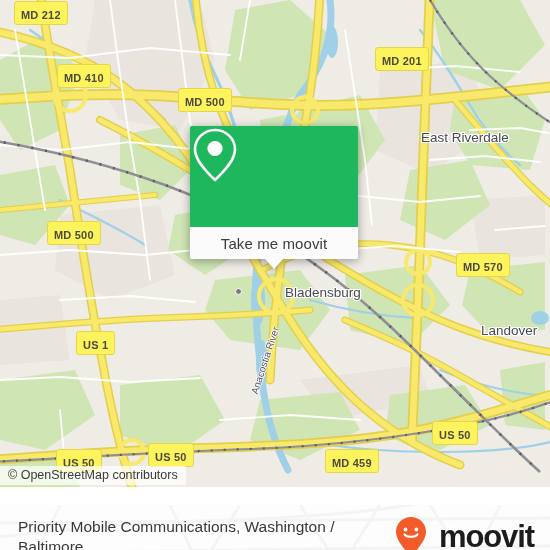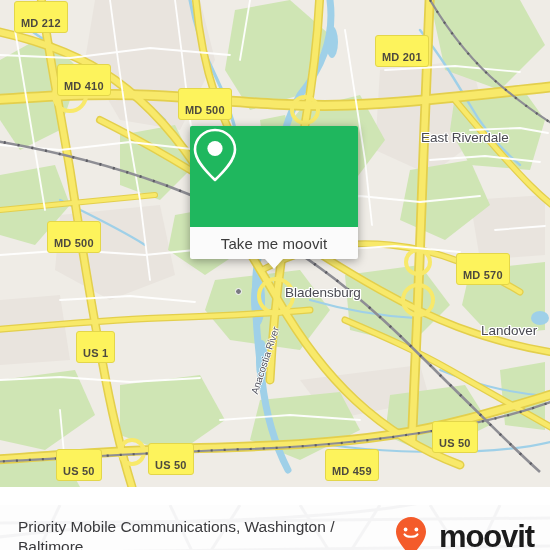--- a/index.html
+++ b/index.html
@@ -21,21 +21,21 @@
   
   .shield{
     position:absolute;
     background:#fdf35c;
     border:1.4px solid #e3d64a;
     border-radius:3px;
     color:#4d4a3f;
     font-size:11px;
     font-weight:bold;
     letter-spacing:.2px;
-    padding:16px 6px 3px 6px;
+    padding:8px 6px 3px 6px;
     line-height:11px;
     white-space:nowrap;
     box-sizing:border-box;
   }
 
   
   .place{
     position:absolute;
     color:#4a4a52;
     font-size:13.5px;
@@ -254,21 +254,21 @@
           <path d="M430 0 C448 30 470 60 500 85 C520 102 538 115 556 126" stroke-width="2.2"></path>
           <path d="M430 0 C448 30 470 60 500 85 C520 102 538 115 556 126" stroke="#5d5d64" stroke-width="2.2" stroke-dasharray="2 11"></path>
         </g>
       </g>
     </svg>
 
     <div id="shield-layer">
         <div class="shield" style="left: 14px; top: 1px;">MD 212</div>
         <div class="shield" style="left: 57px; top: 64px;">MD 410</div>
         <div class="shield" style="left: 178px; top: 88px;">MD 500</div>
-        <div class="shield" style="left: 375px; top: 35px;">MD 201</div>
+        <div class="shield" style="left: 375px; top: 47px;">MD 201</div>
         <div class="shield" style="left: 47px; top: 221px;">MD 500</div>
         <div class="shield" style="left: 456px; top: 253px;">MD 570</div>
         <div class="shield" style="left: 76px; top: 331px;">US 1</div>
         <div class="shield" style="left: 56px; top: 449px;">US 50</div>
         <div class="shield" style="left: 148px; top: 443px;">US 50</div>
         <div class="shield" style="left: 325px; top: 449px;">MD 459</div>
         <div class="shield" style="left: 432px; top: 421px;">US 50</div>
       </div>
 
     <div id="place-layer">
@@ -289,20 +289,21 @@
           <path d="M25 4 C14 4 5 12.6 5 23.4 C5 34 15.6 45 25 54 C34.4 45 45 34 45 23.4 C45 12.6 36 4 25 4 Z" fill="none" stroke="#ffffff" stroke-width="2.6" stroke-linejoin="round"></path>
           <circle cx="25" cy="22.5" r="7.6" fill="#ffffff"></circle>
         </svg>
       </div>
       <div class="card-foot">
         <span>Take me moovit</span>
       </div>
       <div class="card-tail"></div>
     </div>
 
+    <div class="attrib">© OpenStreetMap contributors</div>
   </div>
 
   <div class="footer">
     <svg class="footer-wm" width="550" height="550" viewBox="0 0 550 550">
       <g stroke="#6b6b78" fill="none" stroke-width="3">
         <path d="M-10 520 C60 512 130 505 200 503 C270 501 330 498 390 490 C450 481 500 468 560 452"></path>
         <path d="M170 487 L200 550"></path>
         <path d="M300 487 L340 550"></path>
         <path d="M430 487 L470 550"></path>
         <path d="M60 487 L30 550"></path>

